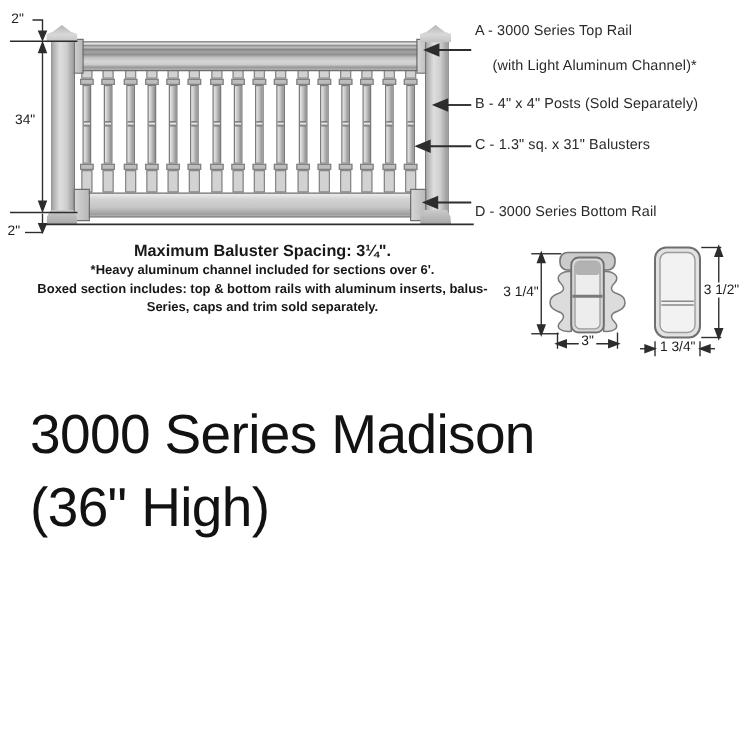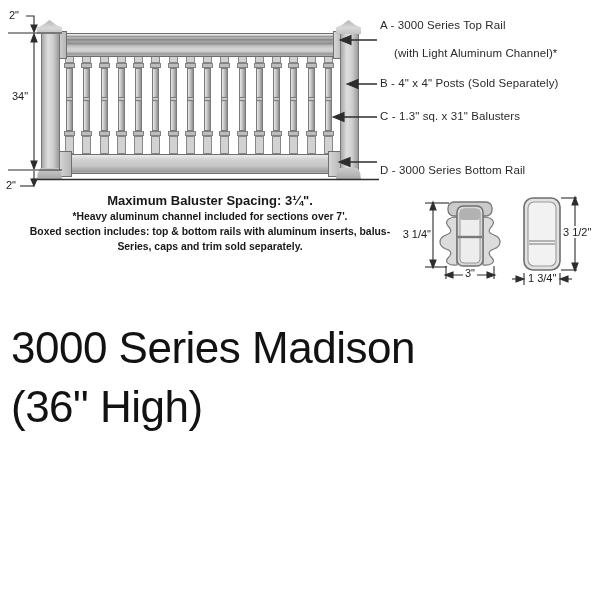--- a/index.html
+++ b/index.html
@@ -43,21 +43,21 @@
   .callout.sub{left:394px;}
   .xseclabel{position:absolute;font-size:11px;color:#1c1c1c;background:#fff;padding:0 2px;z-index:7;white-space:nowrap;}
 
   
   .notes{position:absolute;left:0;top:192px;width:420px;text-align:center;z-index:7;}
   .notes div{white-space:nowrap;font-weight:bold;color:#181818;}
   .note-spacing{font-size:13px;line-height:17px;}
   .note-small{font-size:10.4px;line-height:15px;}
 
   
-  .title{position:absolute;left:11px;top:318px;z-index:7;color:#121212;
+  .title{position:absolute;left:24px;top:318px;z-index:7;color:#121212;
     font-size:44px;line-height:59px;font-weight:400;letter-spacing:-.5px;}
 
   svg.overlay{position:absolute;left:0;top:0;z-index:6;pointer-events:none;}
 </style>
 </head>
 <body>
 
 <div class="stage">
 
   <div class="abs">
@@ -277,21 +277,21 @@
   <div class="dimlabel" style="left:6px;top:179px;">2"</div>
 
   <div class="callout" style="top:19px;">A - 3000 Series Top Rail</div>
   <div class="callout sub" style="top:47px;text-align:right;">(with Light Aluminum Channel)*</div>
   <div class="callout" style="top:77px;">B - 4" x 4" Posts (Sold Separately)</div>
   <div class="callout" style="top:110px;">C - 1.3" sq. x 31" Balusters</div>
   <div class="callout" style="top:164px;">D - 3000 Series Bottom Rail</div>
 
   <div class="notes">
     <div class="note-spacing">Maximum Baluster Spacing: 3¼".</div>
-    <div class="note-small">*Heavy aluminum channel included for sections over 7'.</div>
+    <div class="note-small">*Heavy aluminum channel included for sections over 6'.</div>
     <div class="note-small">Boxed section includes: top &amp; bottom rails with aluminum inserts, balus-</div>
     <div class="note-small">Series, caps and trim sold separately.</div>
   </div>
 
   <div class="xseclabel" style="left:399px;top:228px;width:30px;text-align:right;background:none;">3 1/4"</div>
   <div class="xseclabel" style="left:463px;top:267px;">3"</div>
   <div class="xseclabel" style="left:561px;top:226px;">3 1/2"</div>
   <div class="xseclabel" style="left:526px;top:272px;">1 3/4"</div>
 
   <div class="title">

